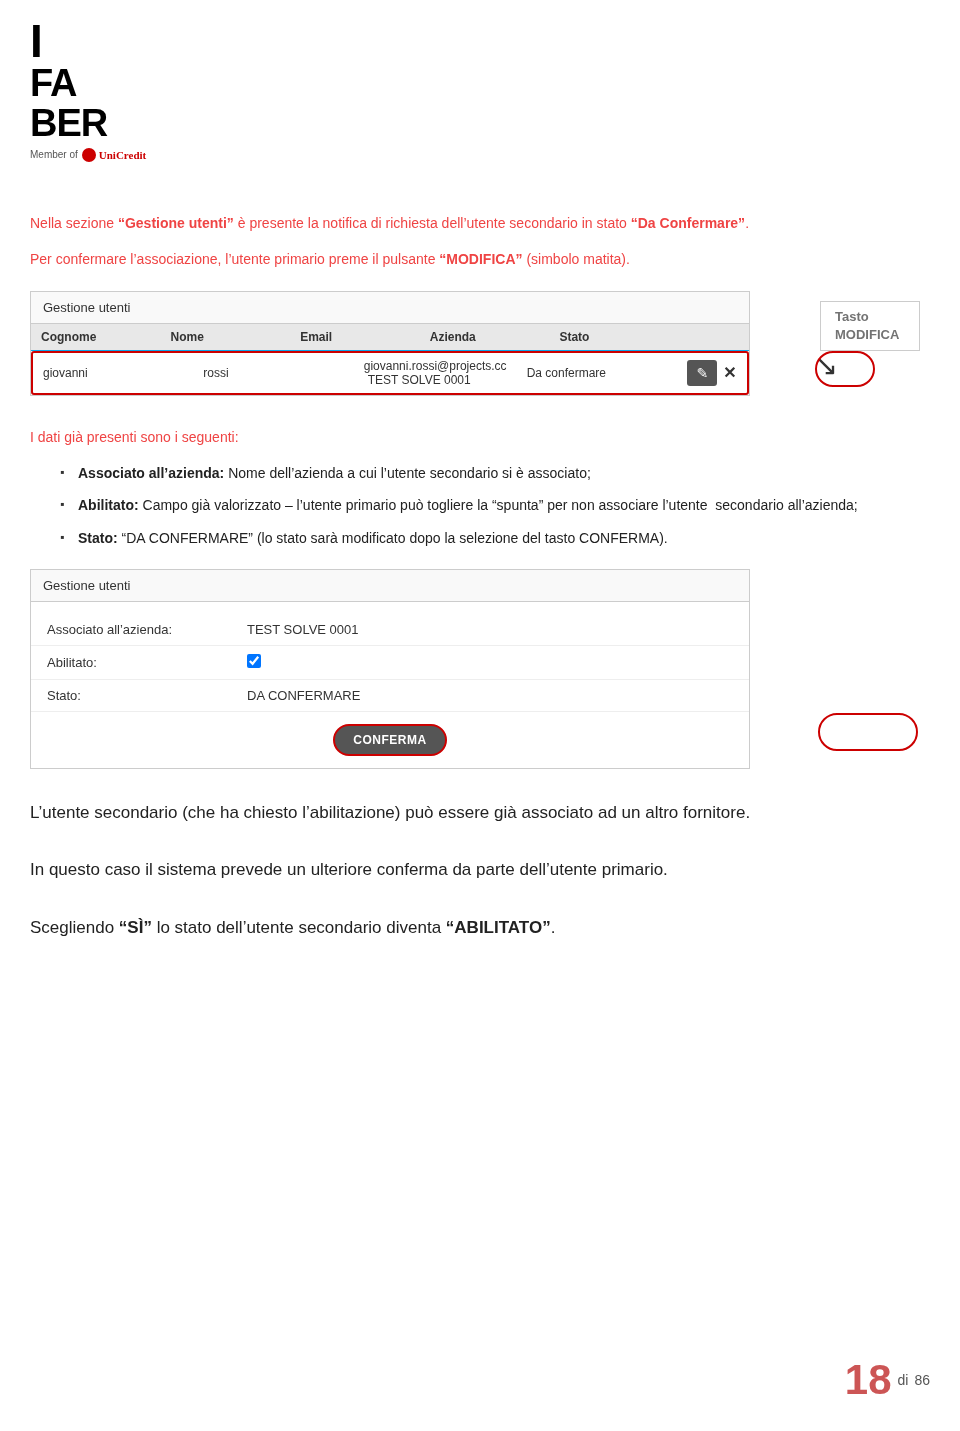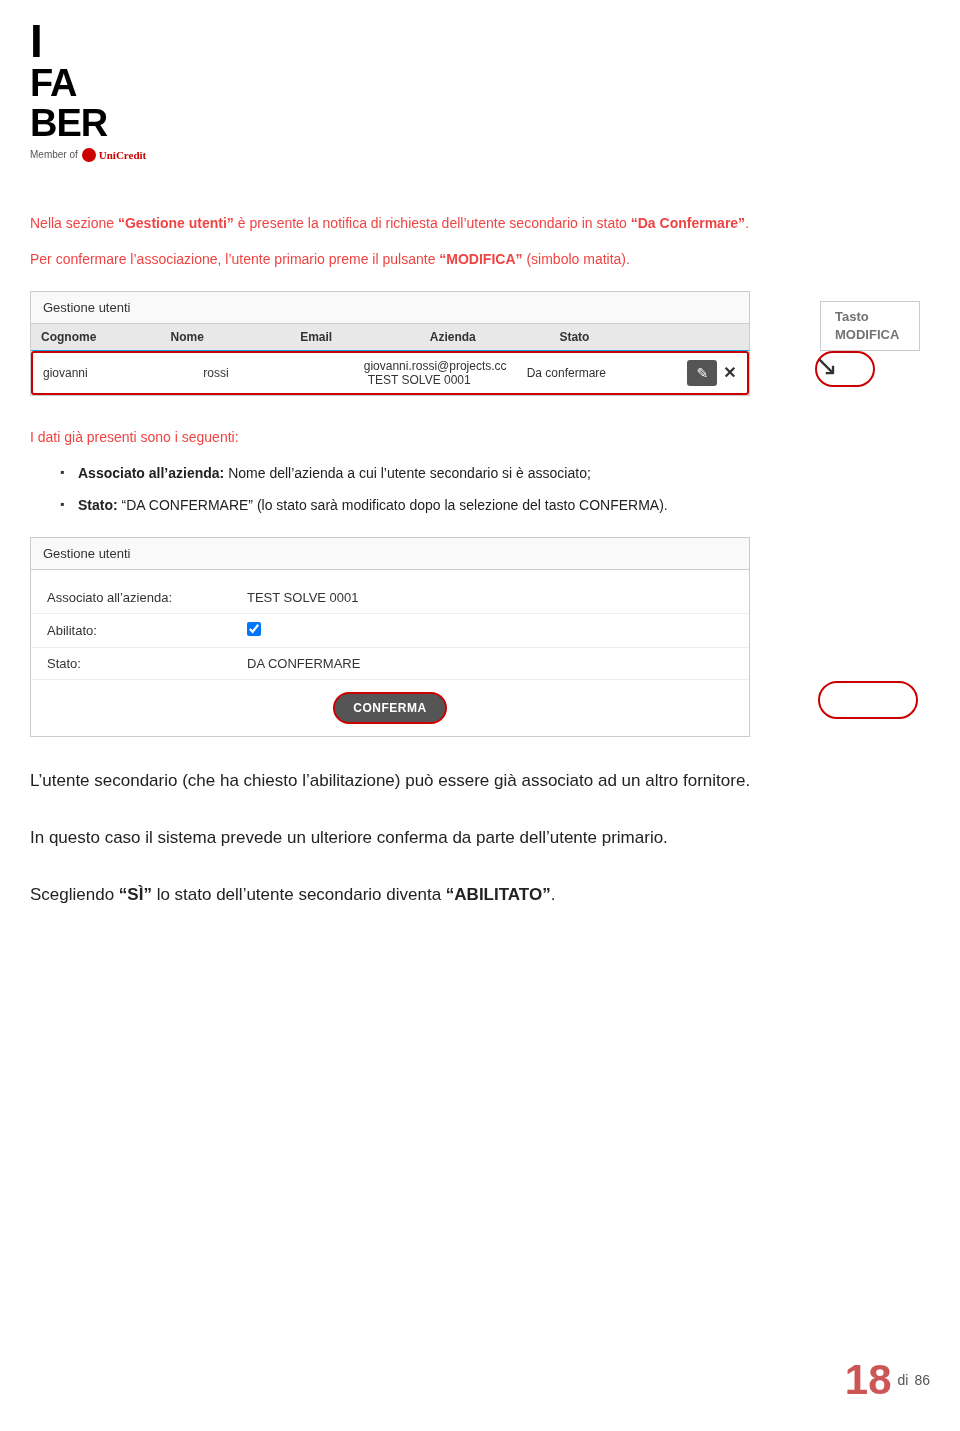--- a/index.html
+++ b/index.html
@@ -341,20 +341,23 @@
 
   <p class="paragraph">
     I dati già presenti sono i seguenti:
   </p>
 
   <ul class="bullet-list">
     <li>
       <strong>Associato all’azienda:</strong> Nome dell’azienda a cui l’utente secondario si è associato;
     </li>
     <li>
+      <strong>Abilitato:</strong> Campo già valorizzato – l’utente primario può togliere la “spunta” per non associare l’utente &nbsp;secondario all’azienda;
+    </li>
+    <li>
       <strong>Stato:</strong> “DA CONFERMARE” (lo stato sarà modificato dopo la selezione del tasto CONFERMA).
     </li>
   </ul>
 
   <div style="position:relative;">
     <div class="table-box2">
       <div class="table2-title">Gestione utenti</div>
       <div style="height:12px;"></div>
 
       <div class="form-row">

